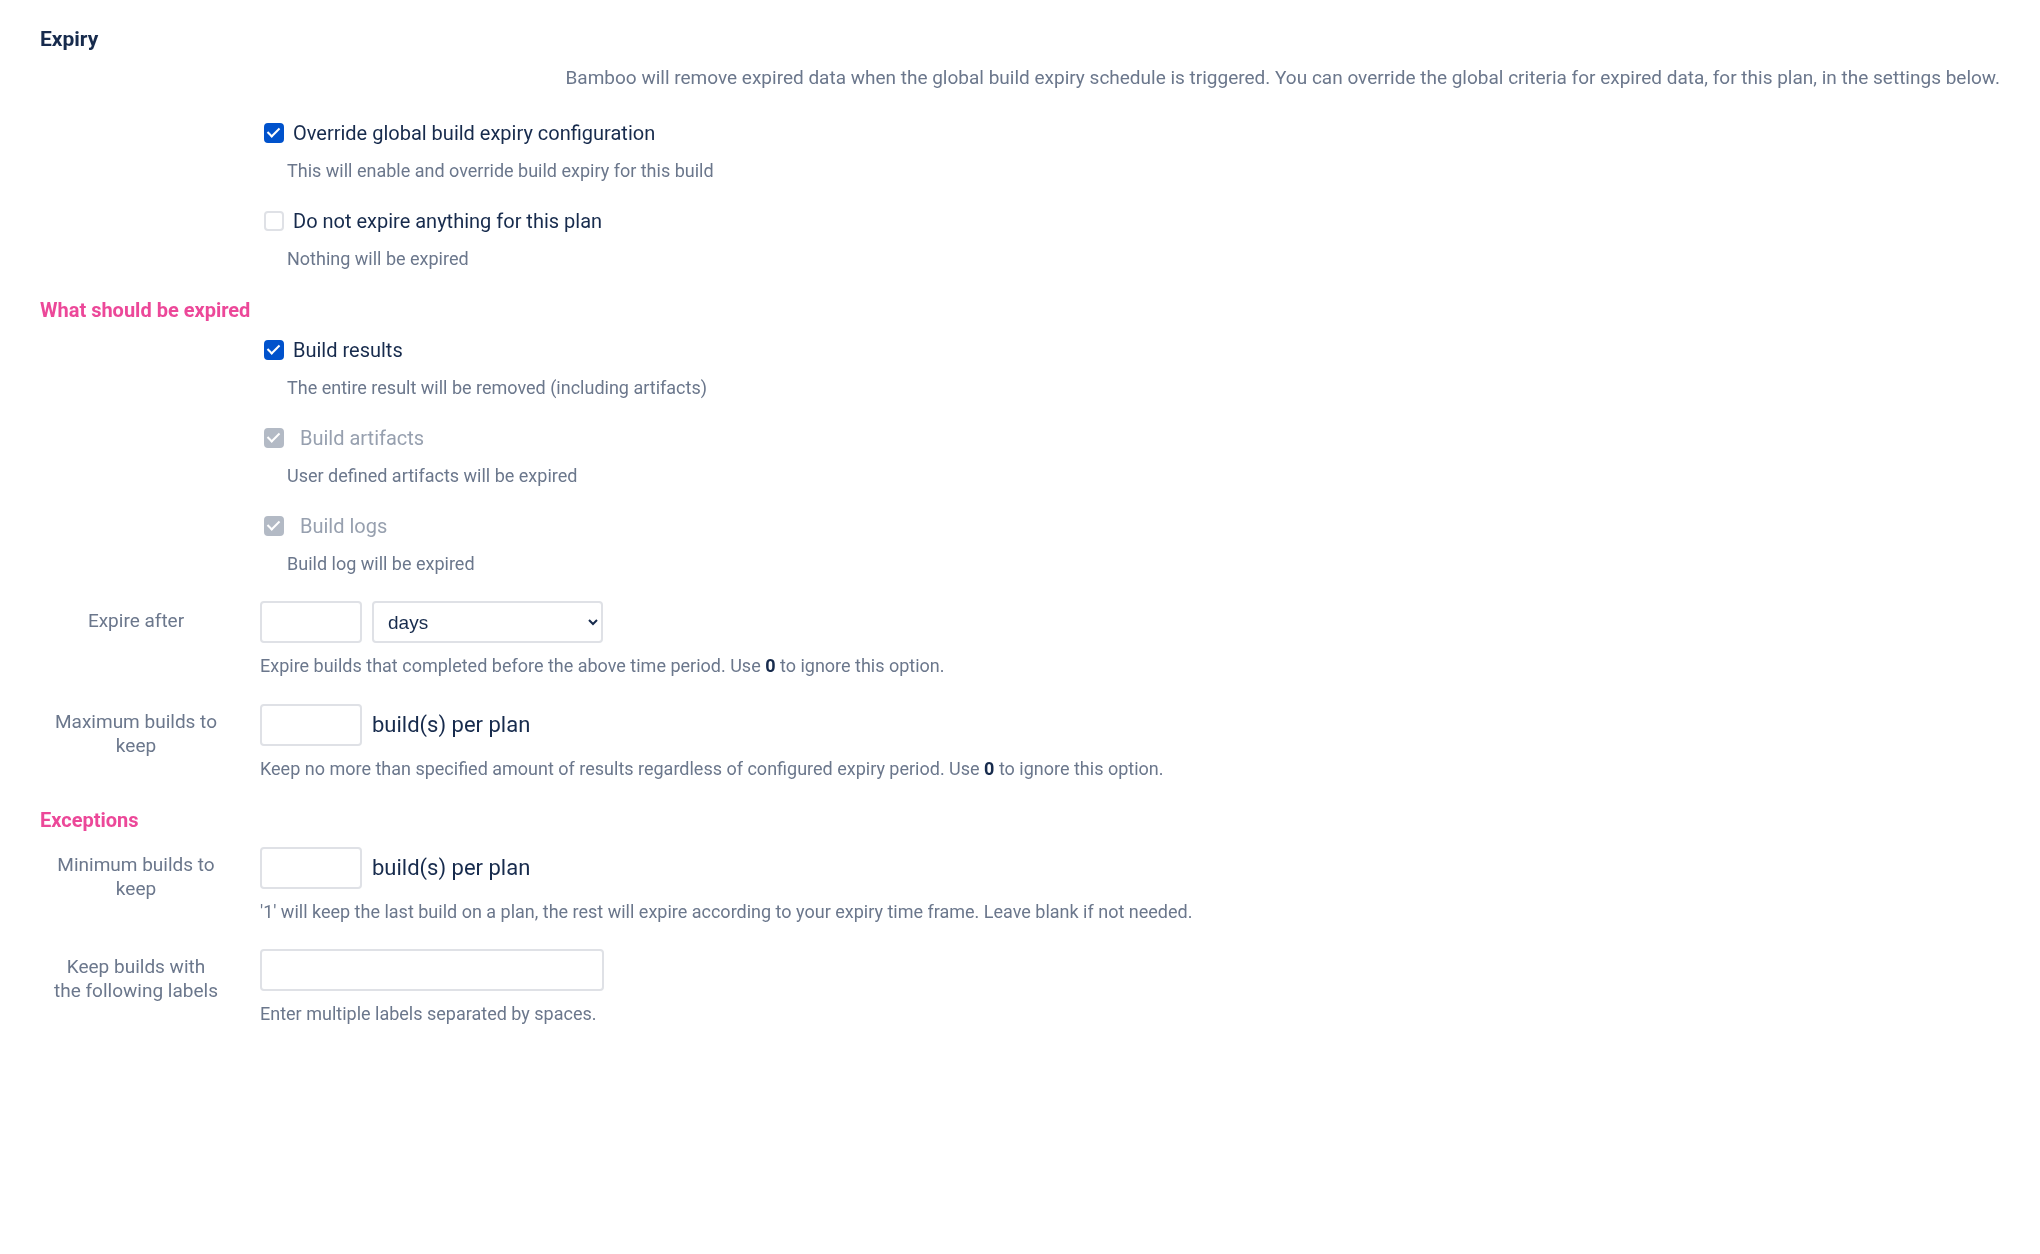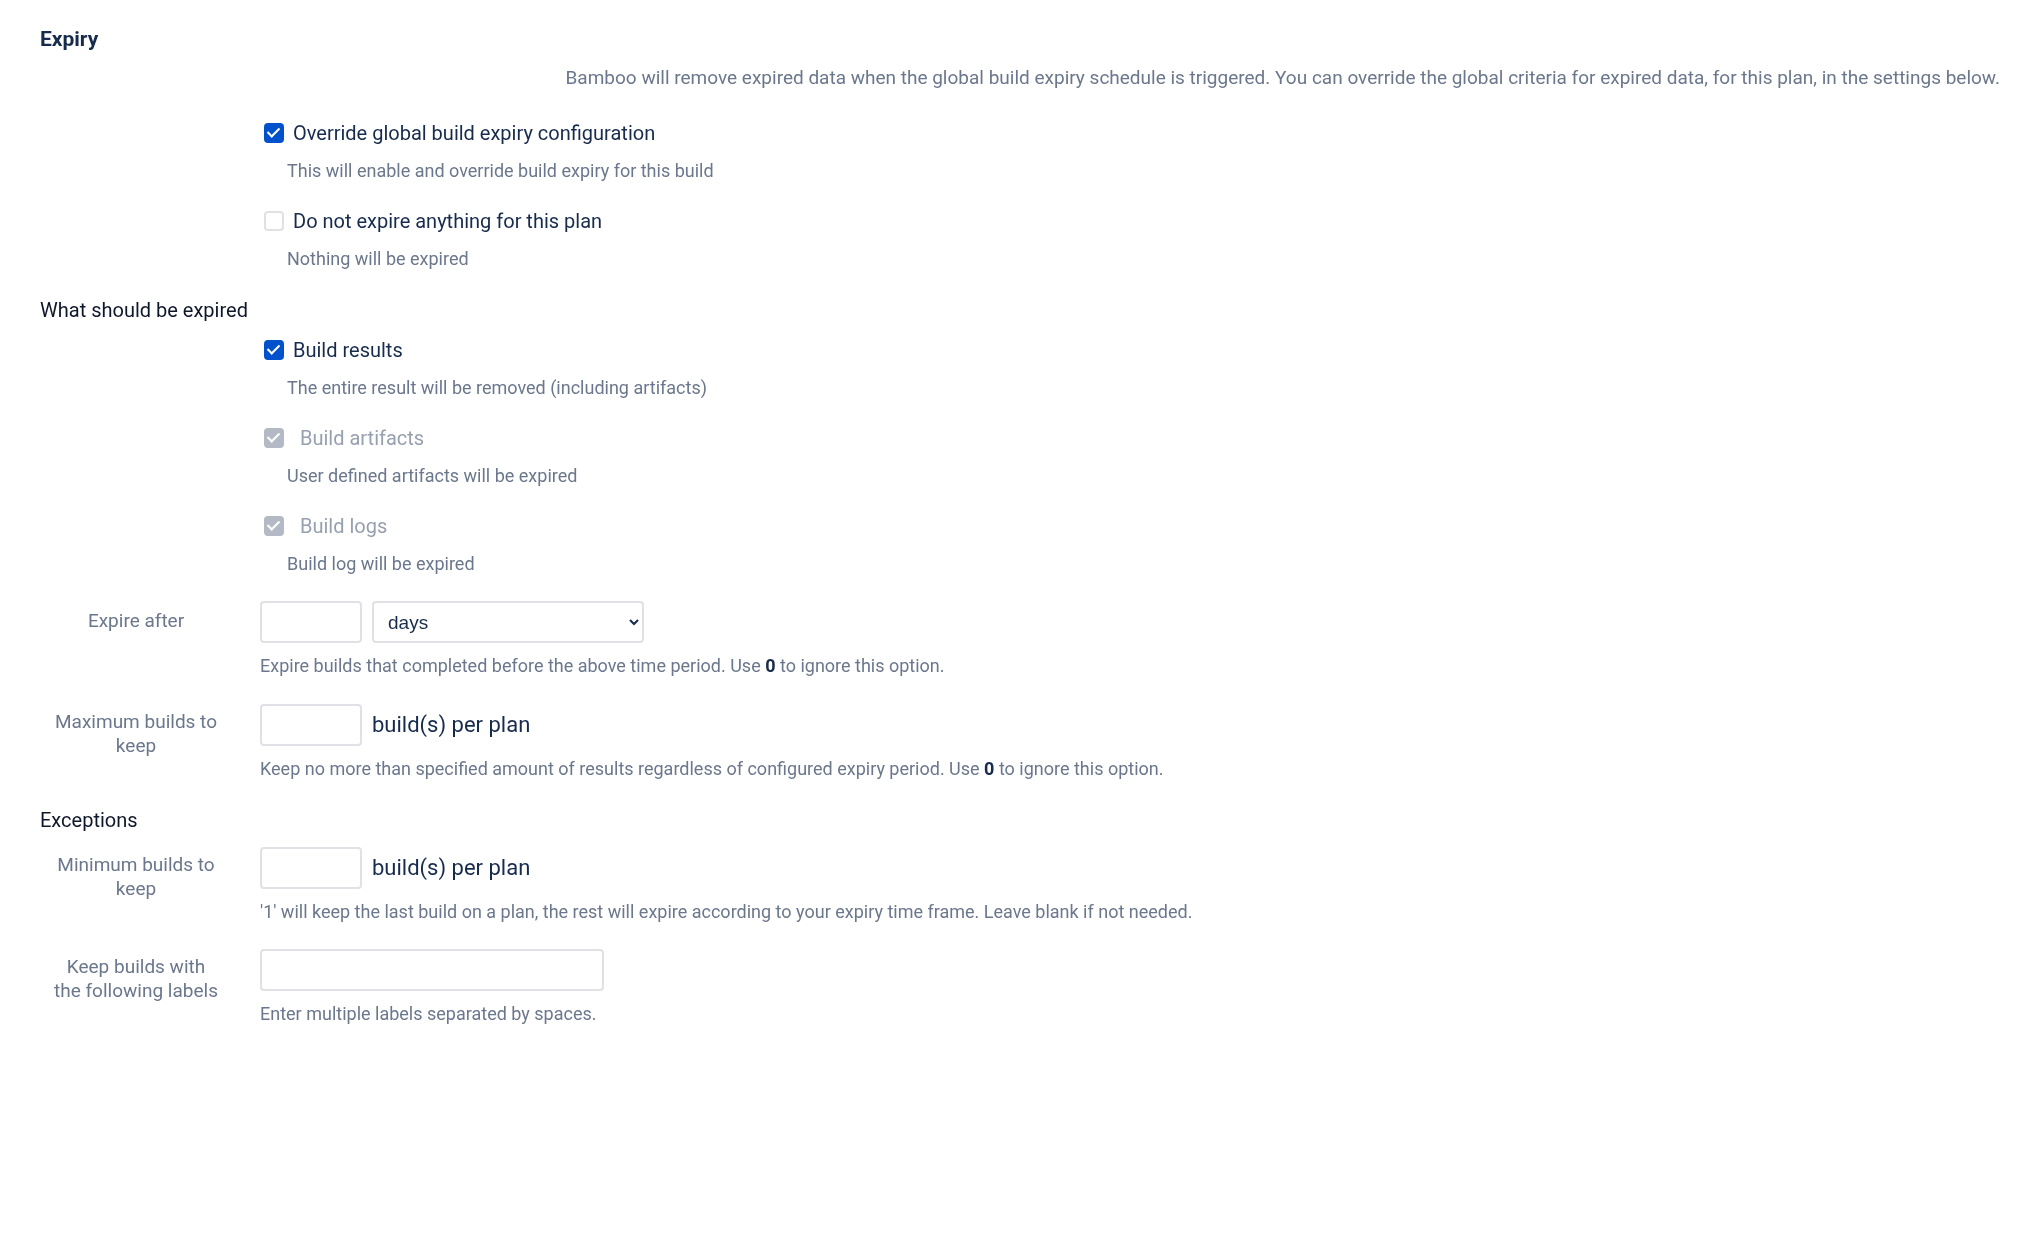--- a/index.html
+++ b/index.html
@@ -13,22 +13,22 @@
     background: #fff;
   }
   h3.section-heading {
     font-size: 21px;
     font-weight: 700;
     color: #172B4D;
     margin: 0 0 10px 0;
   }
   h4.subsection-heading {
     font-size: 20px;
-    font-weight: 400;
-    color: #0f172a;
+    font-weight: 700;
+    color: #ec4899;
     margin: 20px 0 12px 0;
   }
   .description {
     color: #6B778C;
     margin: 0 0 28px 0;
     font-size: 19px;
     text-align: right;
   }
   .form-row {
     display: flex;
@@ -123,21 +123,21 @@
   }
   input[type="text"].med-input {
     width: 344px;
     height: 42px;
     border: 2px solid #DFE1E6;
     border-radius: 4px;
     padding: 4px 8px;
     font-size: 18px;
   }
   select.unit-select {
-    width: 272px;
+    width: 231px;
     height: 42px;
     border: 2px solid #DFE1E6;
     border-radius: 4px;
     padding: 4px 10px;
     font-size: 19px;
     color: #172B4D;
     background: #fff;
   }
   .inline-row {
     display: flex;

